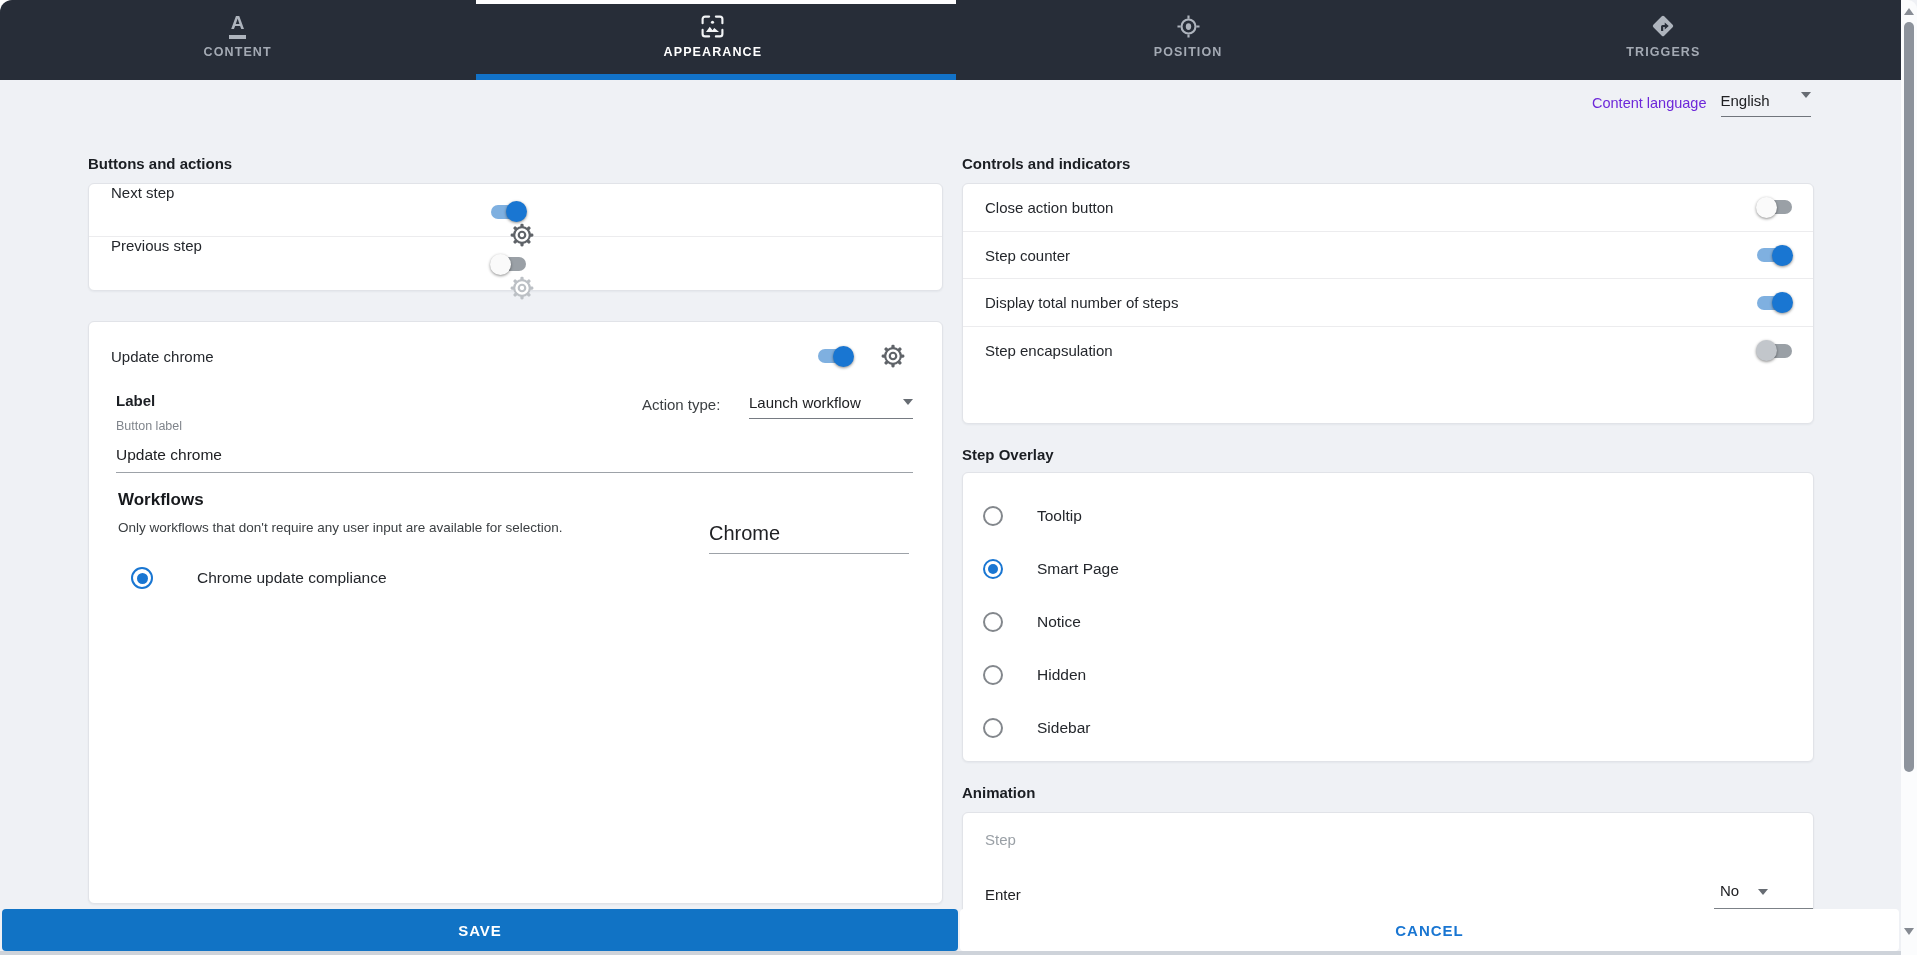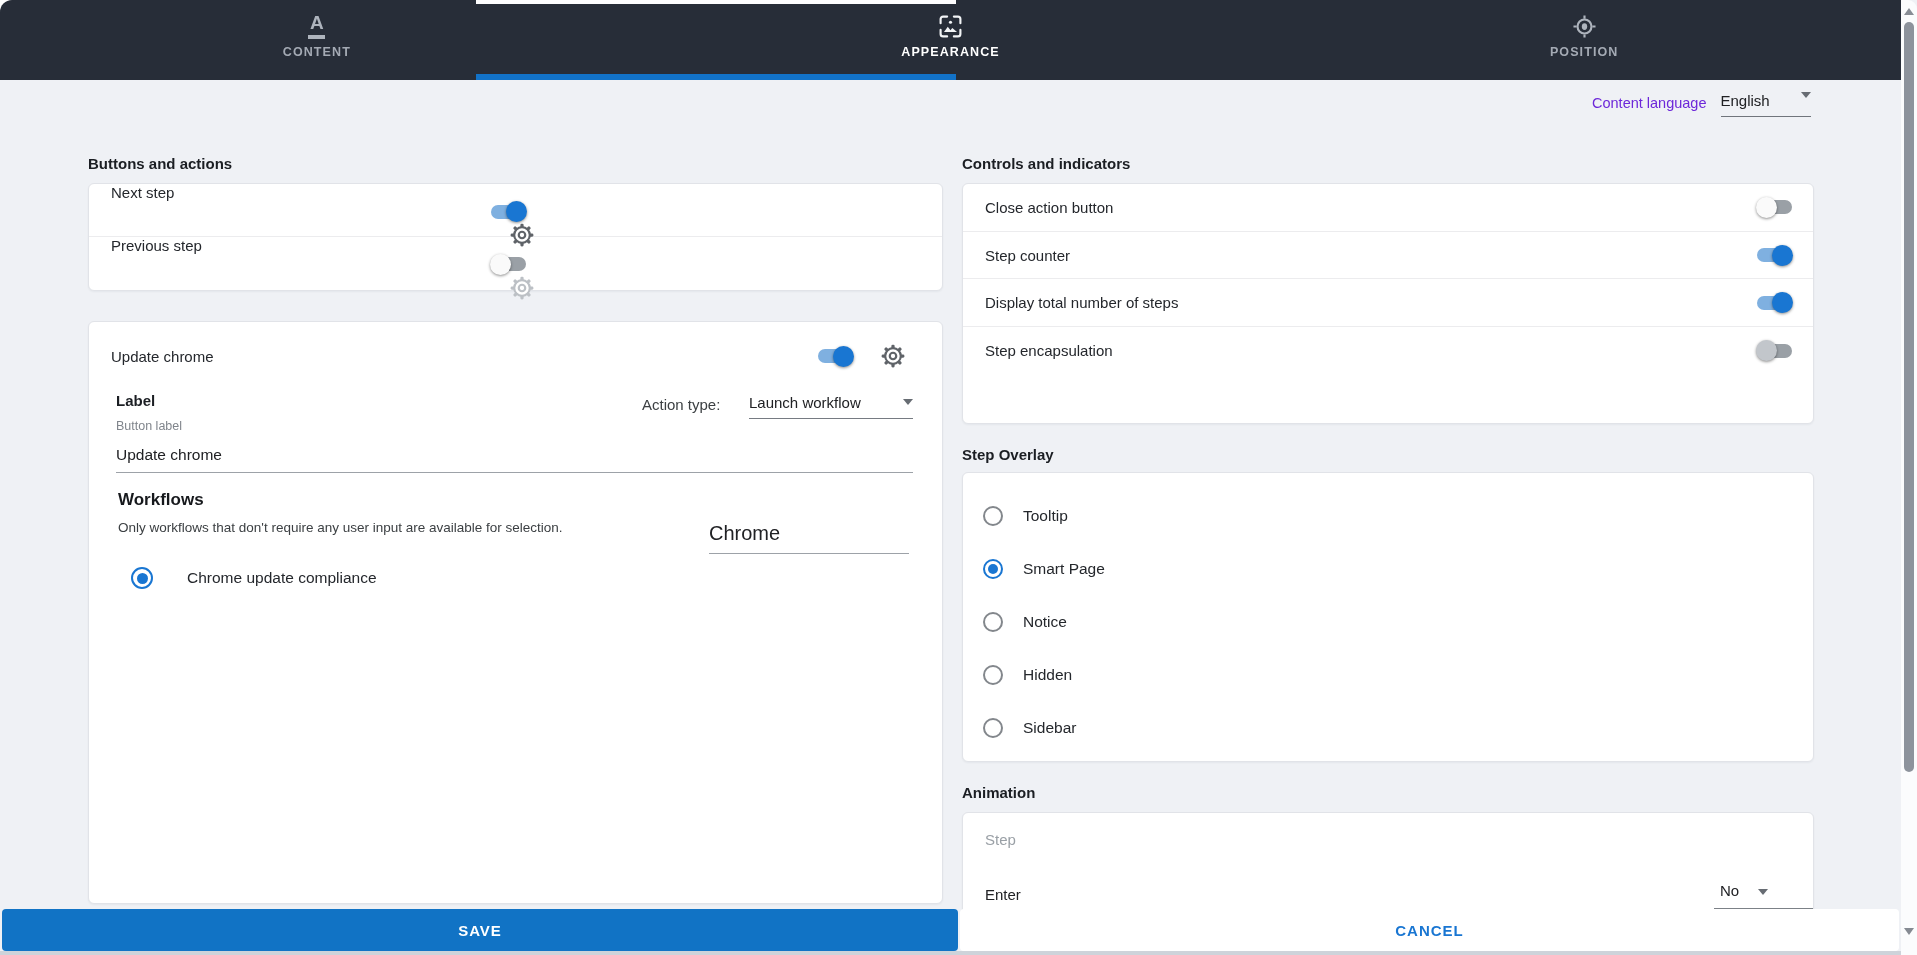--- a/index.html
+++ b/index.html
@@ -68,29 +68,29 @@
   #at-label{position:absolute;left:553px;top:74px;font-size:15px;color:#3c4043;}
   #at-select{position:absolute;left:660px;top:64px;width:164px;height:32px;border-bottom:1px solid #767b82;
              display:flex;align-items:center;font-size:15px;color:#202124;cursor:pointer;}
   #bl-caption{position:absolute;left:27px;top:97px;font-size:12.5px;color:#80858c;}
   .line-input{position:absolute;border:none;outline:none;background:transparent;
               border-bottom:1.5px solid #9da2a8;font-family:inherit;color:#202124;padding:0 0 8px 0;}
   #bl-input{left:27px;top:124px;width:797px;font-size:15.5px;}
   #wf-h{position:absolute;left:29px;top:168px;font-size:17px;font-weight:bold;color:#17191d;}
   #wf-note{position:absolute;left:29px;top:198px;font-size:13.5px;color:#3c4043;}
   #wf-filter{left:620px;top:200px;width:200px;font-size:20px;border-bottom-width:1px;}
-  #wf-radio-row{position:absolute;left:42px;top:245px;display:flex;align-items:center;gap:34px;}
+  #wf-radio-row{position:absolute;left:42px;top:245px;display:flex;align-items:center;gap:44px;}
   #wf-radio-row .rlabel{font-size:15.5px;margin:0;}
 
   
   #h-controls{left:962px;top:155px;}
   #card-controls{left:962px;top:183px;width:852px;height:241px;}
   #h-overlay{left:962px;top:446px;}
   #card-overlay{left:962px;top:472px;width:852px;height:290px;padding-top:16px;}
-  .orow{display:flex;align-items:center;height:53px;padding-left:20px;gap:20px;}
+  .orow{display:flex;align-items:center;height:53px;padding-left:20px;gap:34px;}
   .orow .rlabel{font-size:15.5px;margin:0;}
   #h-animation{left:962px;top:784px;}
   #card-anim{left:962px;top:812px;width:852px;height:100px;border-radius:6px 6px 0 0;}
   #anim-step{position:absolute;left:22px;top:18px;font-size:15px;color:#9aa0a6;}
   #anim-enter{position:absolute;left:22px;top:73px;font-size:15px;color:#202124;}
   #anim-no{position:absolute;left:751px;top:64px;width:99px;height:31px;border-bottom:1.5px solid #7c8187;cursor:pointer;}
   #anim-no .val{position:absolute;left:6px;top:5px;font-size:15px;color:#202124;}
   #anim-no .caret{position:absolute;left:44px;top:12px;}
 
   
@@ -144,20 +144,29 @@
     <div class="tab">
       <span class="ticon">
         <svg width="27" height="27" viewBox="0 0 24 24" fill="none" stroke="currentColor">
           <circle cx="12" cy="12" r="6.2" stroke-width="1.9"></circle>
           <ellipse cx="12" cy="12" rx="2.4" ry="3" fill="currentColor" stroke="none"></ellipse>
           <path d="M12 2.2 V5 M12 19 V21.8 M2.2 12 H5 M19 12 H21.8" stroke-width="1.9"></path>
         </svg>
       </span>
       <span class="tlabel">POSITION</span>
     </div>
+    <div class="tab">
+      <span class="ticon">
+        <svg width="26" height="26" viewBox="0 0 24 24">
+          <rect x="4.9" y="4.9" width="14.2" height="14.2" rx="1.6" transform="rotate(45 12 12)" fill="currentColor"></rect>
+          <path d="M10.2 16.5 v-4.1 a1.4 1.4 0 0 1 1.4-1.4 h2 V8.7 l3.7 3.3 -3.7 3.3 v-2.3 h-1.4 v3.5 z" fill="#272d38"></path>
+        </svg>
+      </span>
+      <span class="tlabel">TRIGGERS</span>
+    </div>
   </div>
   <div id="top-white-strip"></div>
   <div id="tab-indicator"></div>
 
   <div id="content-language">
     <span class="cl-label">Content language</span>
     <div class="mini-select">
       <span>English</span>
       <span class="caret"></span>
     </div>

